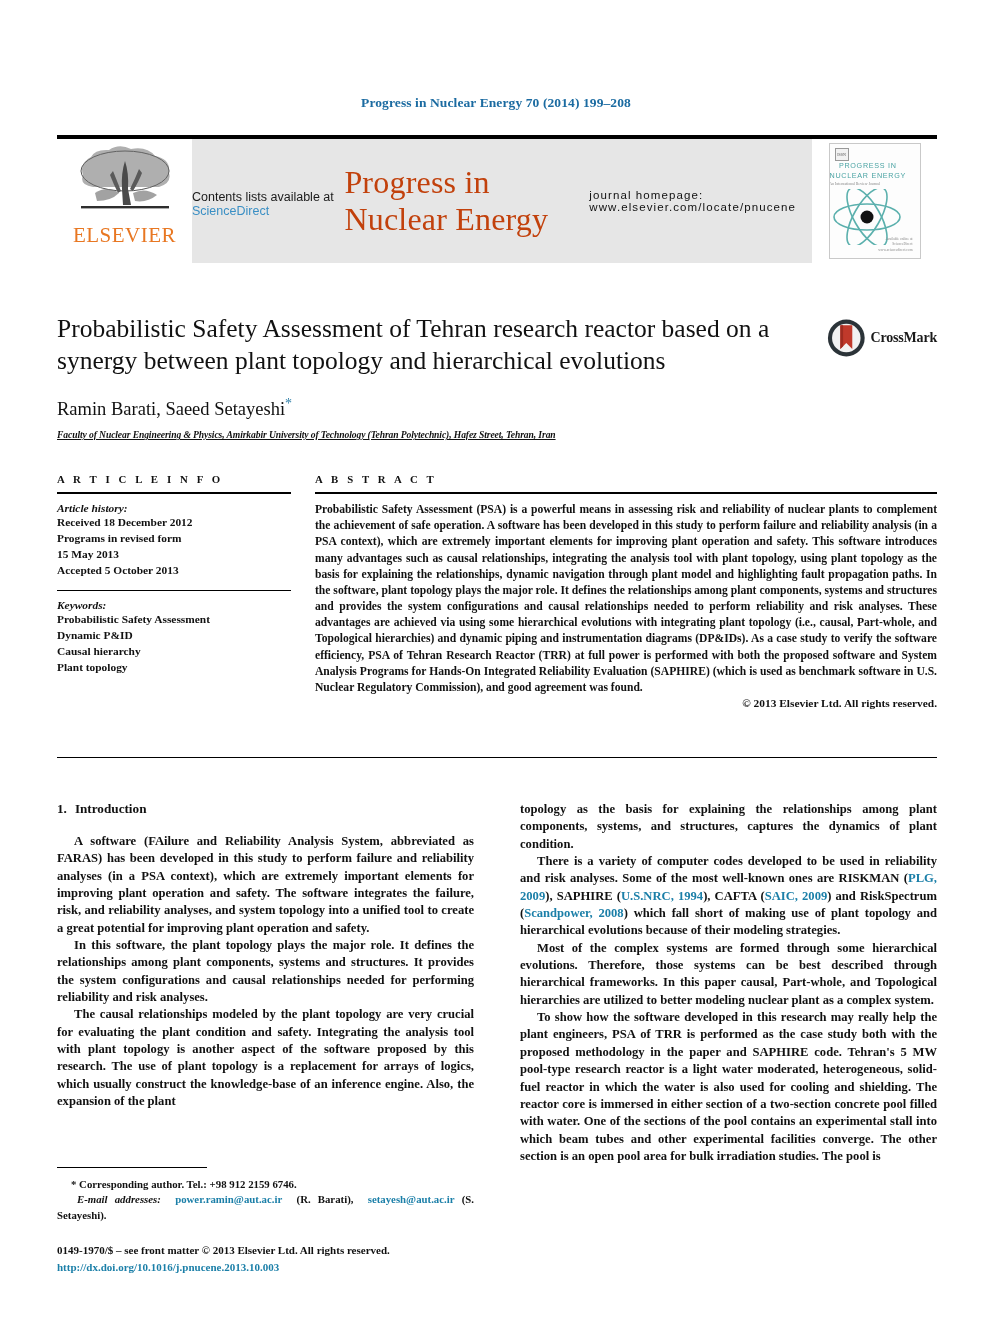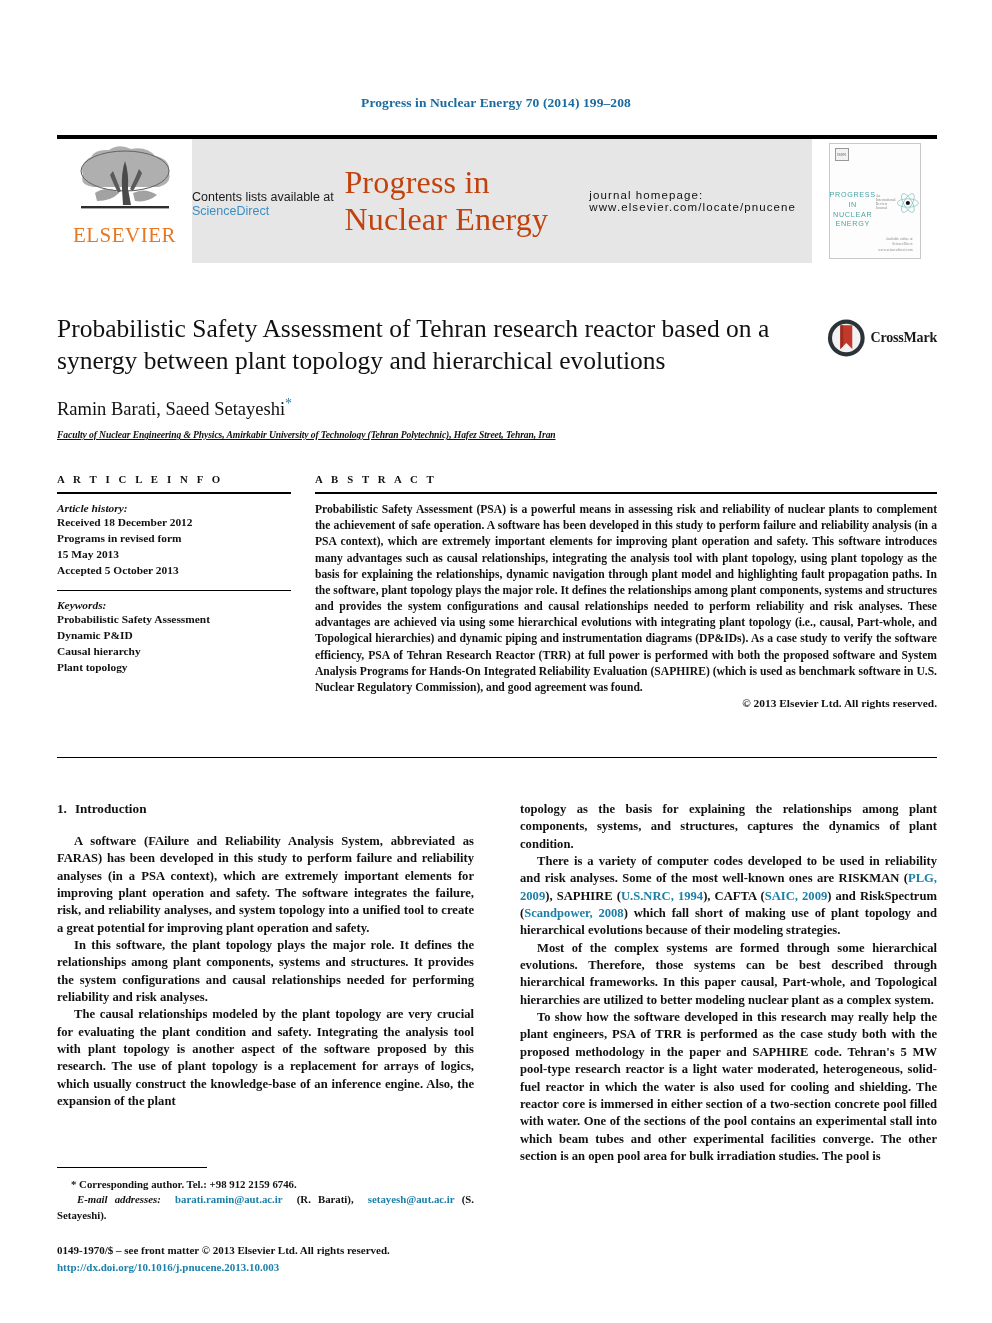--- a/index.html
+++ b/index.html
@@ -83,21 +83,21 @@
     width: 125px;
     display: flex; align-items: center; justify-content: center;
     background: #fff;
   }
   .cover-thumb {
     width: 92px; height: 116px;
     border: 1px solid #c9c9c9;
     background: #fdfdfd;
     position: relative;
     overflow: hidden;
-    display: flex; flex-direction: row; align-items: center;
+    display: flex; flex-direction: column; align-items: flex-start;
   }
   .cover-badge {
     position: absolute; top: 4px; left: 5px;
     width: 14px; height: 13px;
     background: #f2f2f2; border: 1px solid #999;
     font-size: 4px; color: #555; line-height: 1;
     display: flex; align-items: center; justify-content: center;
   }
   .cover-title {
     margin-top: 17px;
@@ -380,21 +380,21 @@
       <p class="para noindent">topology as the basis for explaining the relationships among plant components, systems, and structures, captures the dynamics of plant condition.</p>
       <p class="para"><span>There is a variety of computer codes developed to be used in reliability and risk analyses. Some of the most well-known ones are RISKMAN (</span><span class="cite">PLG, 2009</span><span>), SAPHIRE (</span><span class="cite">U.S.NRC, 1994</span><span>), CAFTA (</span><span class="cite">SAIC, 2009</span><span>) and RiskSpectrum (</span><span class="cite">Scandpower, 2008</span><span>) which fall short of making use of plant topology and hierarchical evolutions because of their modeling strategies.</span></p>
       <p class="para">Most of the complex systems are formed through some hierarchical evolutions. Therefore, those systems can be best described through hierarchical frameworks. In this paper causal, Part-whole, and Topological hierarchies are utilized to better modeling nuclear plant as a complex system.</p>
       <p class="para">To show how the software developed in this research may really help the plant engineers, PSA of TRR is performed as the case study both with the proposed methodology in the paper and SAPHIRE code. Tehran's 5 MW pool-type research reactor is a light water moderated, heterogeneous, solid-fuel reactor in which the water is also used for cooling and shielding. The reactor core is immersed in either section of a two-section concrete pool filled with water. One of the sections of the pool contains an experimental stall into which beam tubes and other experimental facilities converge. The other section is an open pool area for bulk irradiation studies. The pool is</p>
     </div>
   </div>
 
   <div class="footnote-area">
     <div class="fn-rule"></div>
     <div class="fn-line" style="text-indent:14px;">* Corresponding author. Tel.: +98 912 2159 6746.</div>
-    <div class="fn-line" style="text-indent:20px;"><span class="ital">E-mail addresses:</span>&nbsp;&nbsp;<span class="lnk">barati.ramin@aut.ac.ir</span>&nbsp;&nbsp;<span>(R. Barati),</span>&nbsp;&nbsp;<span class="lnk">setayesh@aut.ac.ir</span>&nbsp;<span>(S. Setayeshi).</span></div>
+    <div class="fn-line" style="text-indent:20px;"><span class="ital">E-mail addresses:</span>&nbsp;&nbsp;<span class="lnk">power.ramin@aut.ac.ir</span>&nbsp;&nbsp;<span>(R. Barati),</span>&nbsp;&nbsp;<span class="lnk">setayesh@aut.ac.ir</span>&nbsp;<span>(S. Setayeshi).</span></div>
   </div>
 
   <div class="imprint">
     <span>0149-1970/$ – see front matter © 2013 Elsevier Ltd. All rights reserved.</span>
     <span class="doi">http://dx.doi.org/10.1016/j.pnucene.2013.10.003</span>
   </div>
 
 </div>
 
 </body></html>

